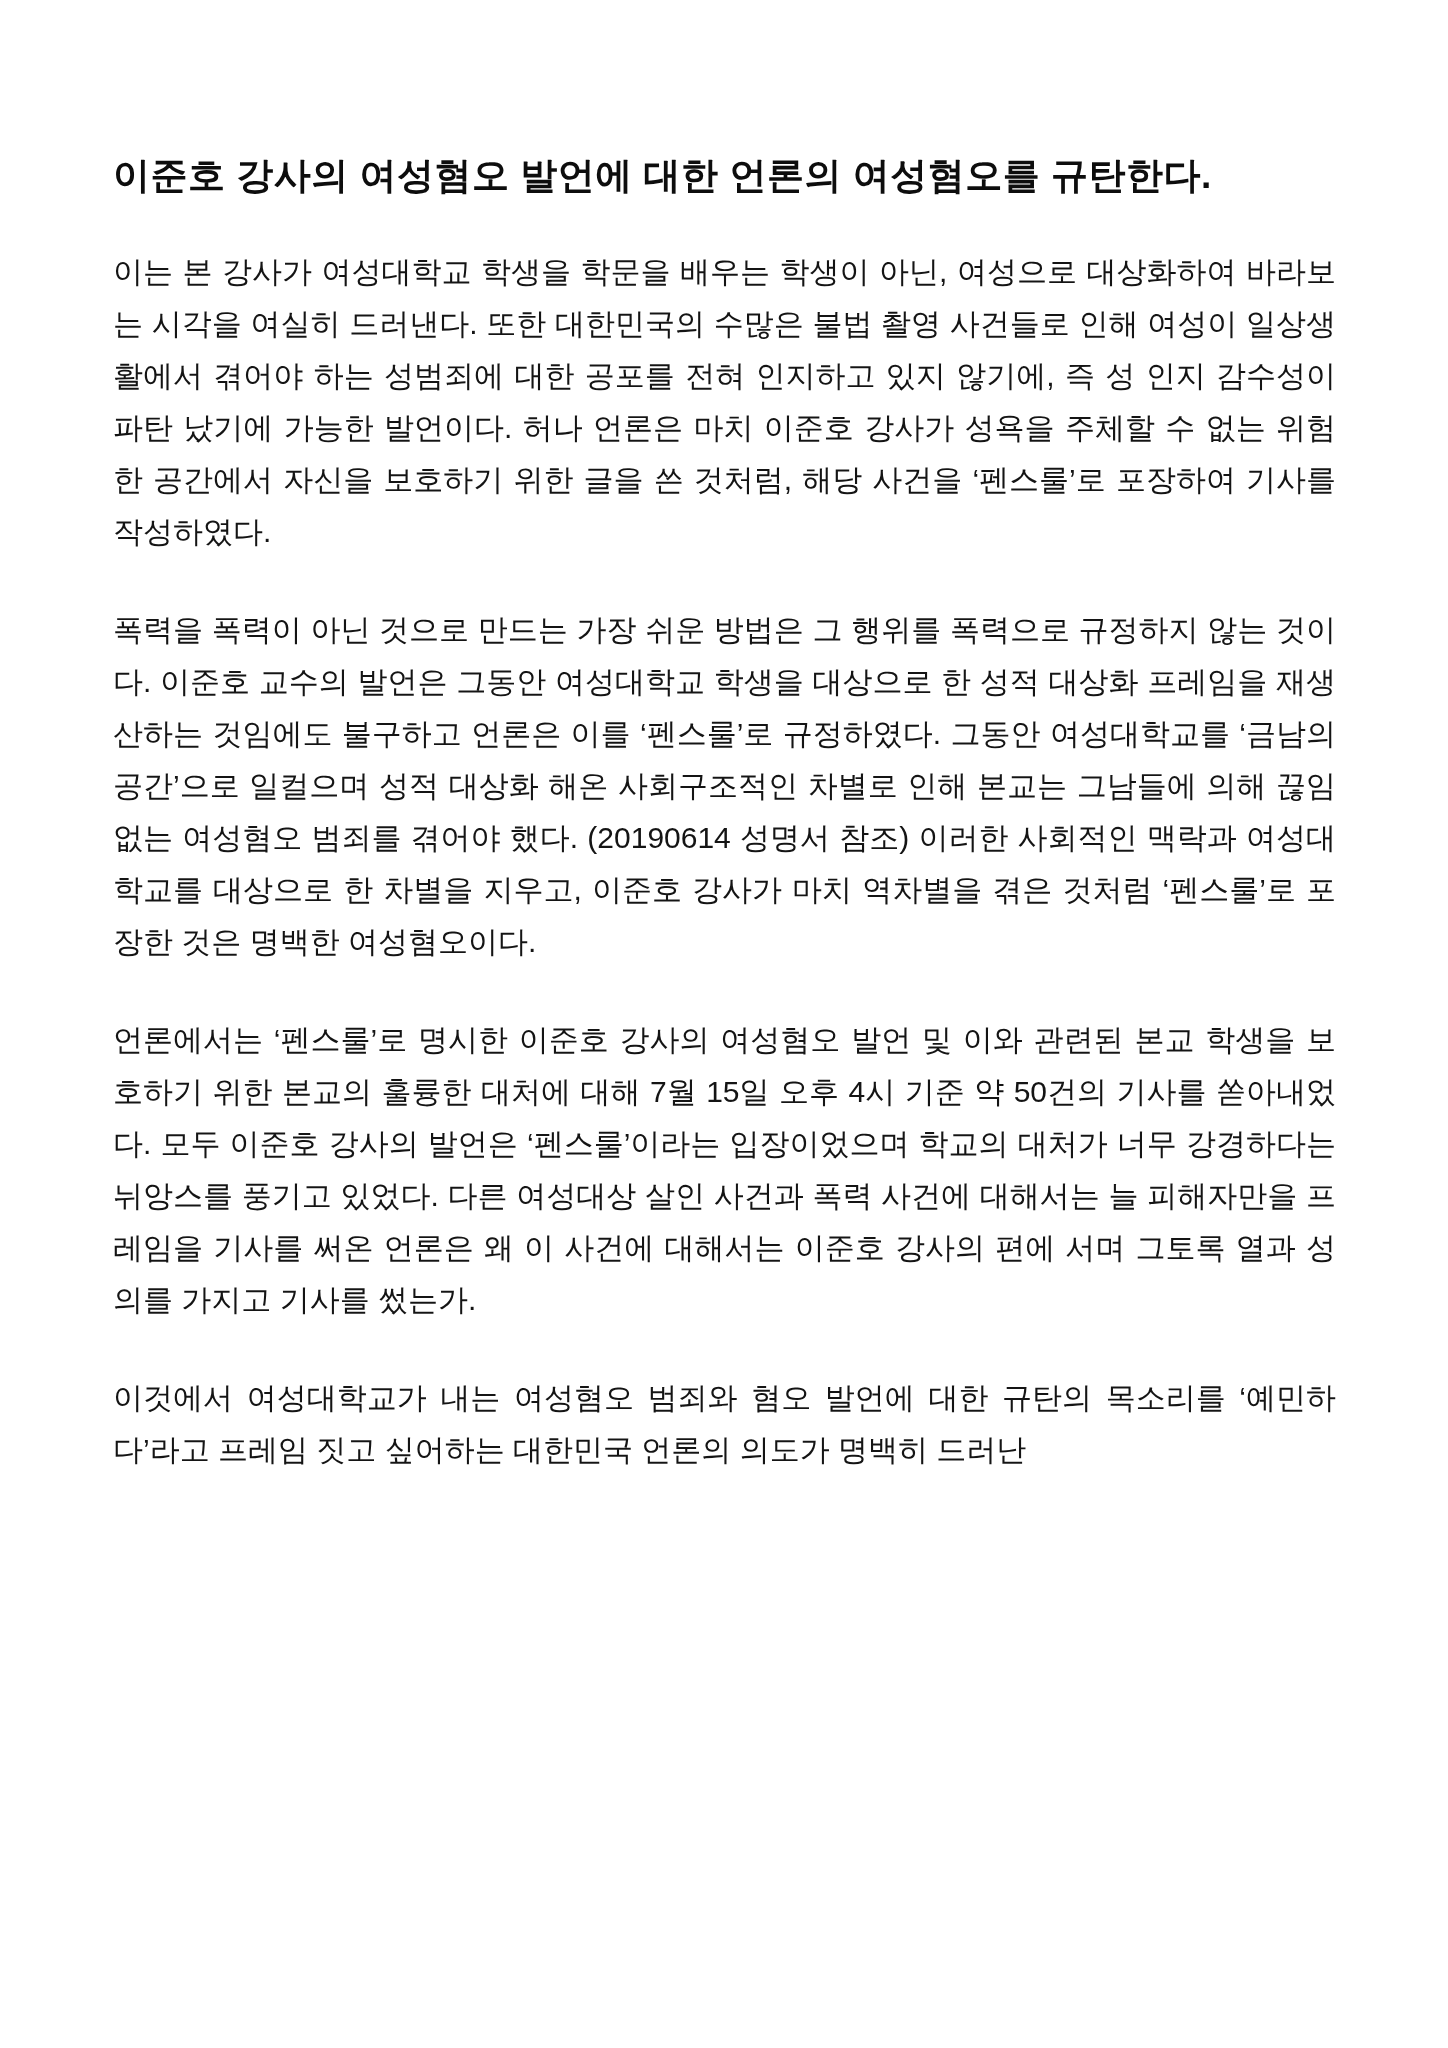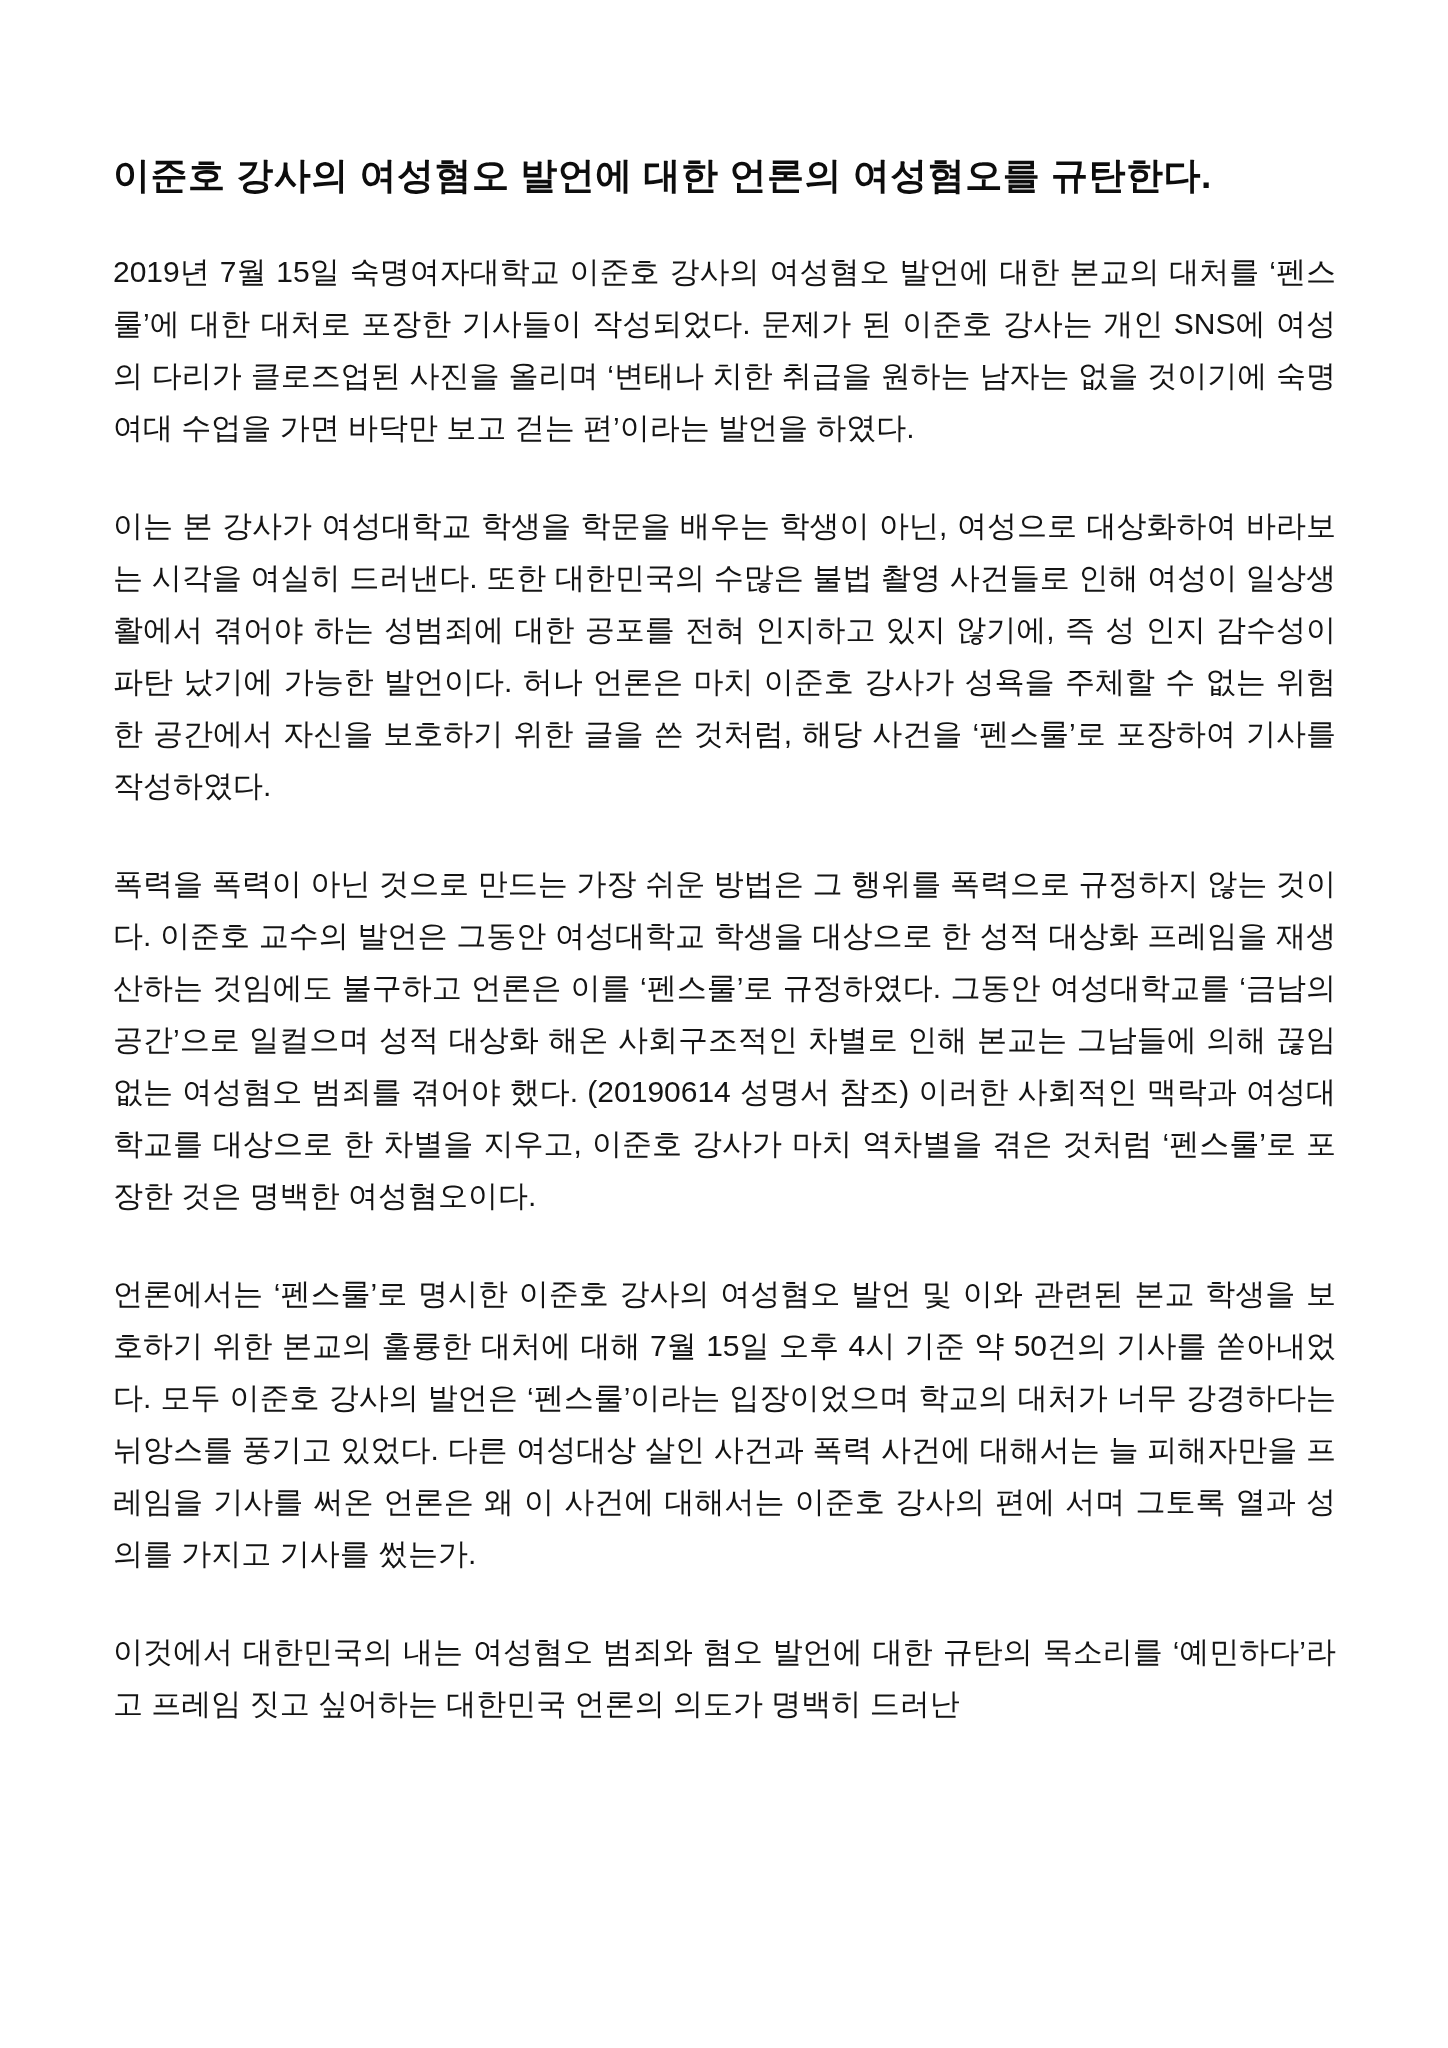--- a/index.html
+++ b/index.html
@@ -45,22 +45,21 @@
   .doc-paragraph:last-child {
     margin-bottom: 0;
   }
 </style>
 </head>
 <body>
 
 <div class="page">
   <h1 class="doc-title">이준호 강사의 여성혐오 발언에 대한 언론의 여성혐오를 규탄한다.</h1>
 
-  <p class="doc-paragraph">2019년 7월 15일 숙명여자대학교 이준호 강사의 여성혐오 발언에 대한 본교의 대처를 ‘펜스룰’에 대한 대처로 포장한 기사들이 작성되었다. 문제가 된 이준호 강사는 개인 SNS에 여성의 다리가 클로즈업된 사진을 올리며 ‘변태나 치한 취급을 원하는 남자는 없을 것이기에 숙명여대 수업을 가면 바닥만 보고 걷는 편’이라는 발언을 하였다.</p>
 
   <p class="doc-paragraph">이는 본 강사가 여성대학교 학생을 학문을 배우는 학생이 아닌, 여성으로 대상화하여 바라보는 시각을 여실히 드러낸다. 또한 대한민국의 수많은 불법 촬영 사건들로 인해 여성이 일상생활에서 겪어야 하는 성범죄에 대한 공포를 전혀 인지하고 있지 않기에, 즉 성 인지 감수성이 파탄 났기에 가능한 발언이다. 허나 언론은 마치 이준호 강사가 성욕을 주체할 수 없는 위험한 공간에서 자신을 보호하기 위한 글을 쓴 것처럼, 해당 사건을 ‘펜스룰’로 포장하여 기사를 작성하였다.</p>
 
   <p class="doc-paragraph">폭력을 폭력이 아닌 것으로 만드는 가장 쉬운 방법은 그 행위를 폭력으로 규정하지 않는 것이다. 이준호 교수의 발언은 그동안 여성대학교 학생을 대상으로 한 성적 대상화 프레임을 재생산하는 것임에도 불구하고 언론은 이를 ‘펜스룰’로 규정하였다. 그동안 여성대학교를 ‘금남의 공간’으로 일컬으며 성적 대상화 해온 사회구조적인 차별로 인해 본교는 그남들에 의해 끊임없는 여성혐오 범죄를 겪어야 했다. (20190614 성명서 참조) 이러한 사회적인 맥락과 여성대학교를 대상으로 한 차별을 지우고, 이준호 강사가 마치 역차별을 겪은 것처럼 ‘펜스룰’로 포장한 것은 명백한 여성혐오이다.</p>
 
   <p class="doc-paragraph">언론에서는 ‘펜스룰’로 명시한 이준호 강사의 여성혐오 발언 및 이와 관련된 본교 학생을 보호하기 위한 본교의 훌륭한 대처에 대해 7월 15일 오후 4시 기준 약 50건의 기사를 쏟아내었다. 모두 이준호 강사의 발언은 ‘펜스룰’이라는 입장이었으며 학교의 대처가 너무 강경하다는 뉘앙스를 풍기고 있었다. 다른 여성대상 살인 사건과 폭력 사건에 대해서는 늘 피해자만을 프레임을 기사를 써온 언론은 왜 이 사건에 대해서는 이준호 강사의 편에 서며 그토록 열과 성의를 가지고 기사를 썼는가.</p>
 
-  <p class="doc-paragraph">이것에서 대한민국의 내는 여성혐오 범죄와 혐오 발언에 대한 규탄의 목소리를 ‘예민하다’라고 프레임 짓고 싶어하는 대한민국 언론의 의도가 명백히 드러난</p>
+  <p class="doc-paragraph">이것에서 여성대학교가 내는 여성혐오 범죄와 혐오 발언에 대한 규탄의 목소리를 ‘예민하다’라고 프레임 짓고 싶어하는 대한민국 언론의 의도가 명백히 드러난</p>
 </div>
 
 </body></html>

